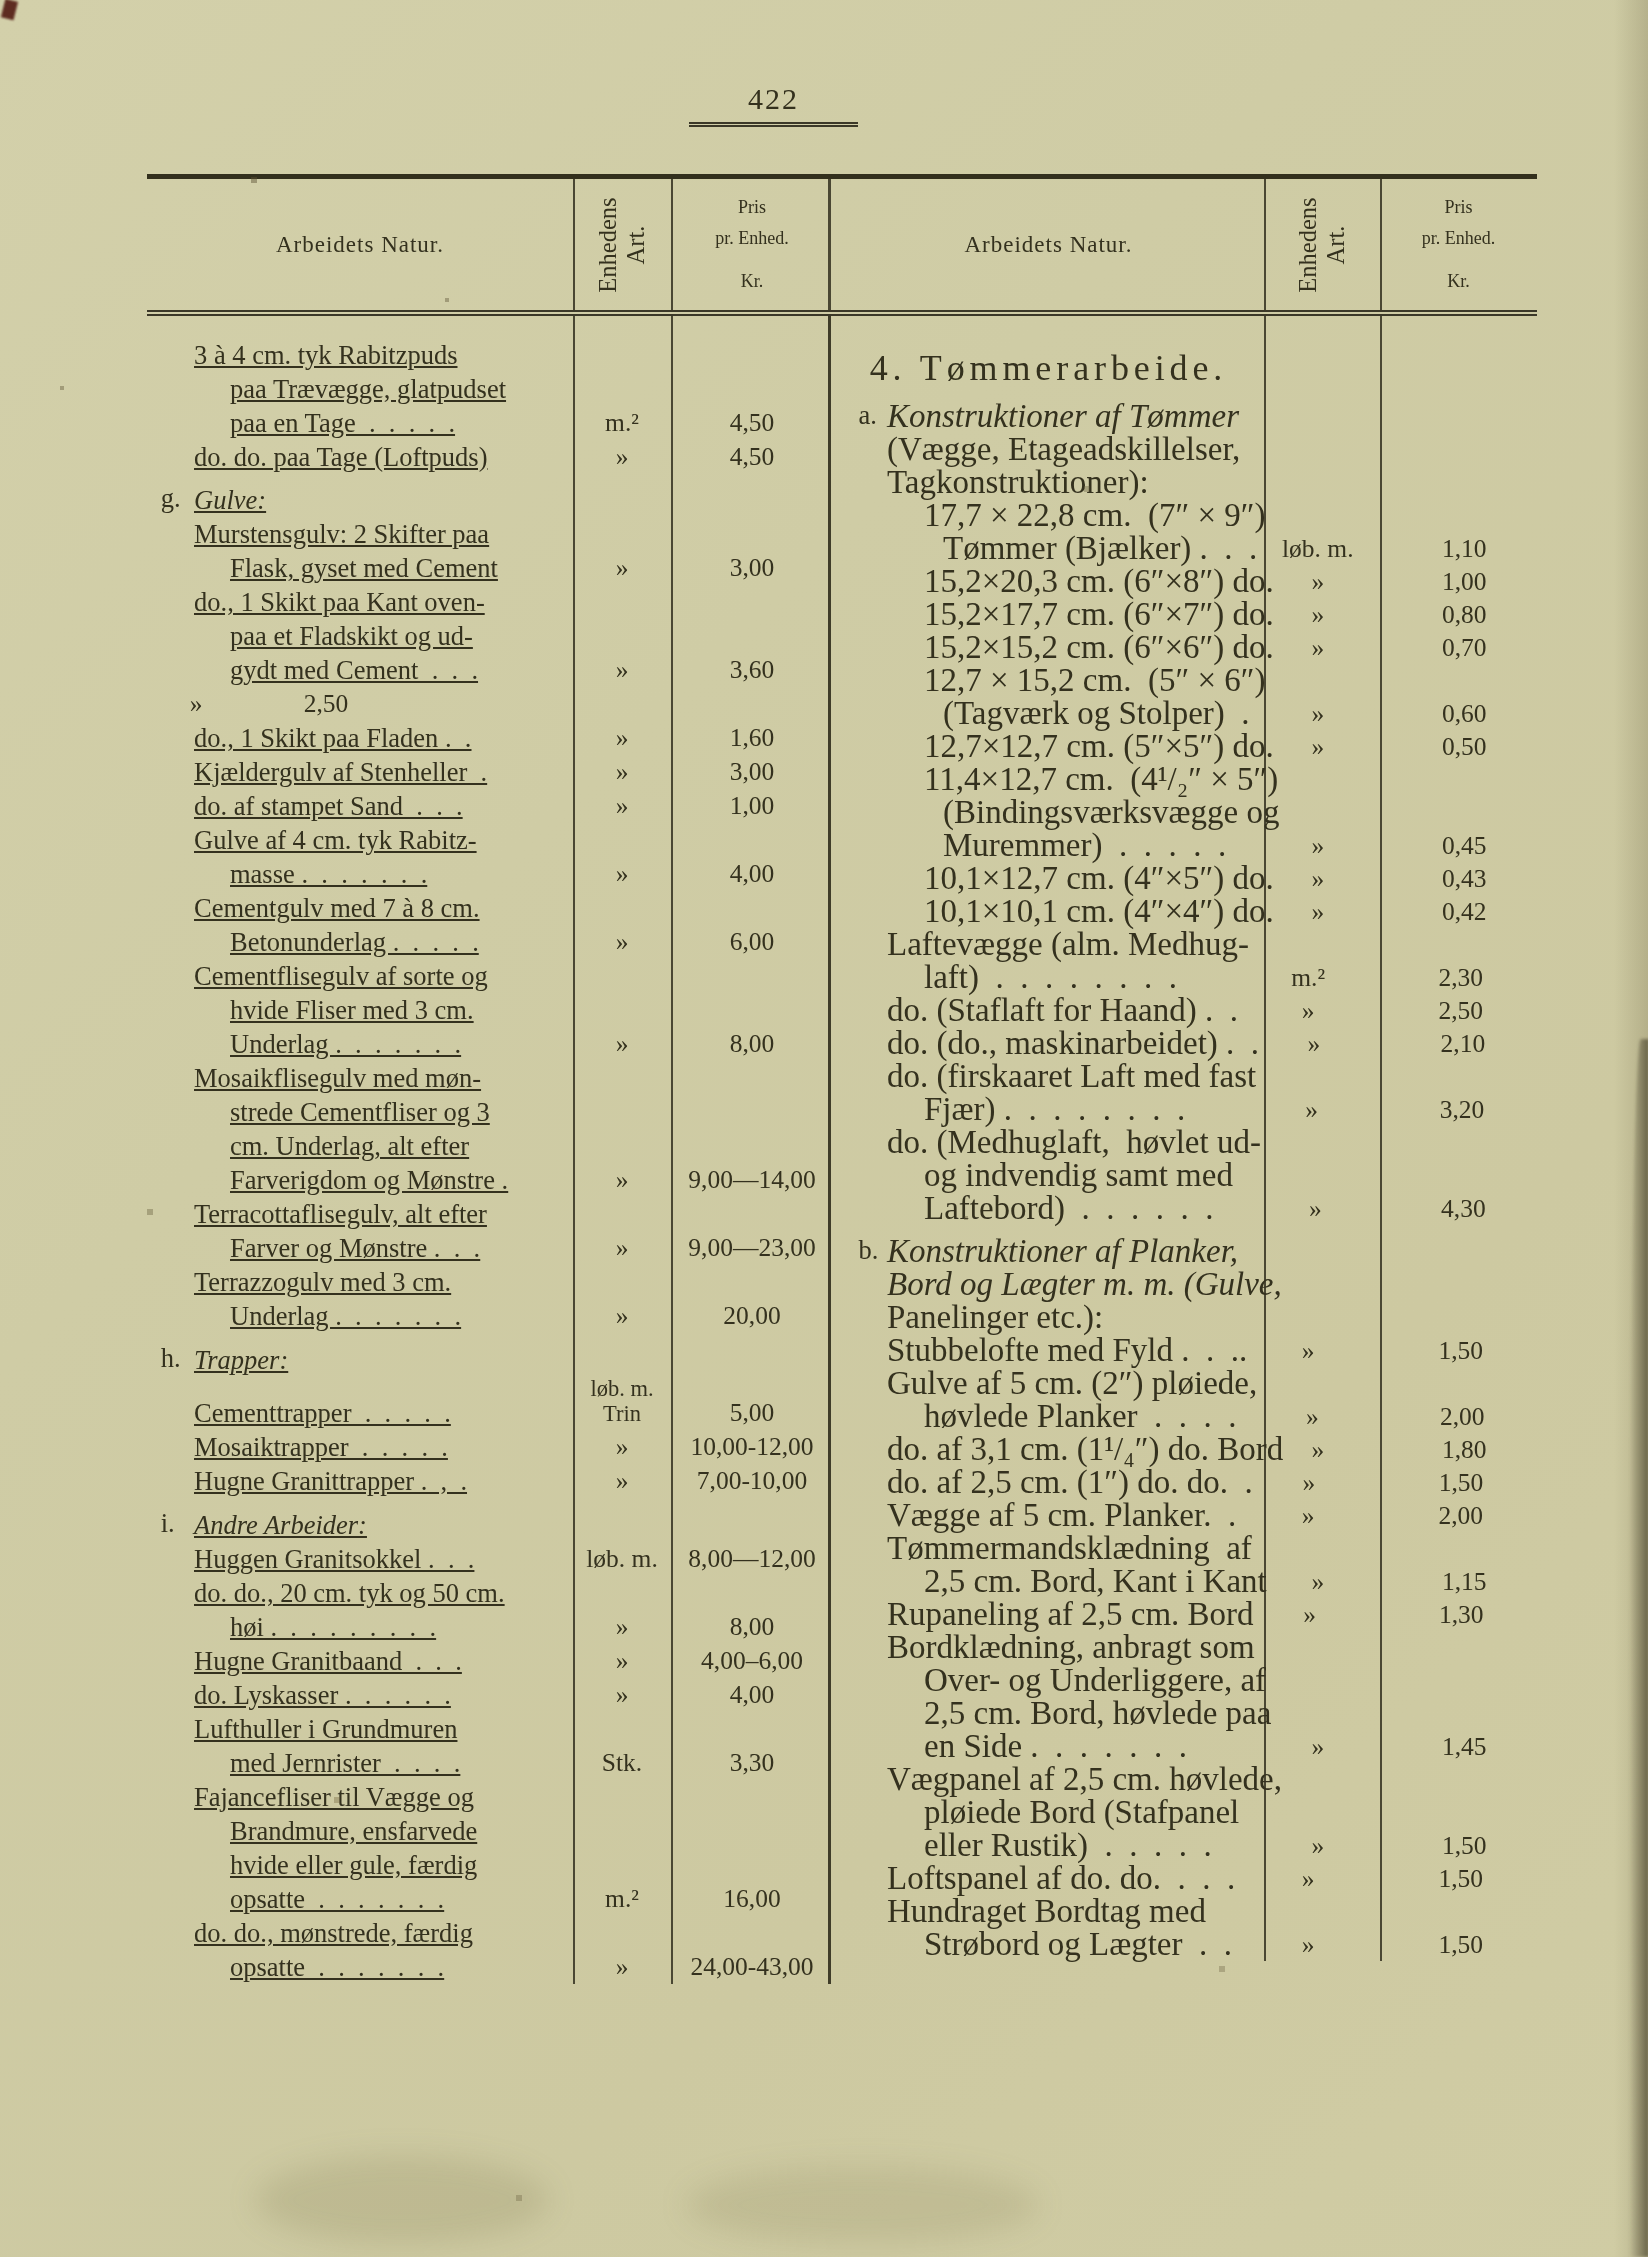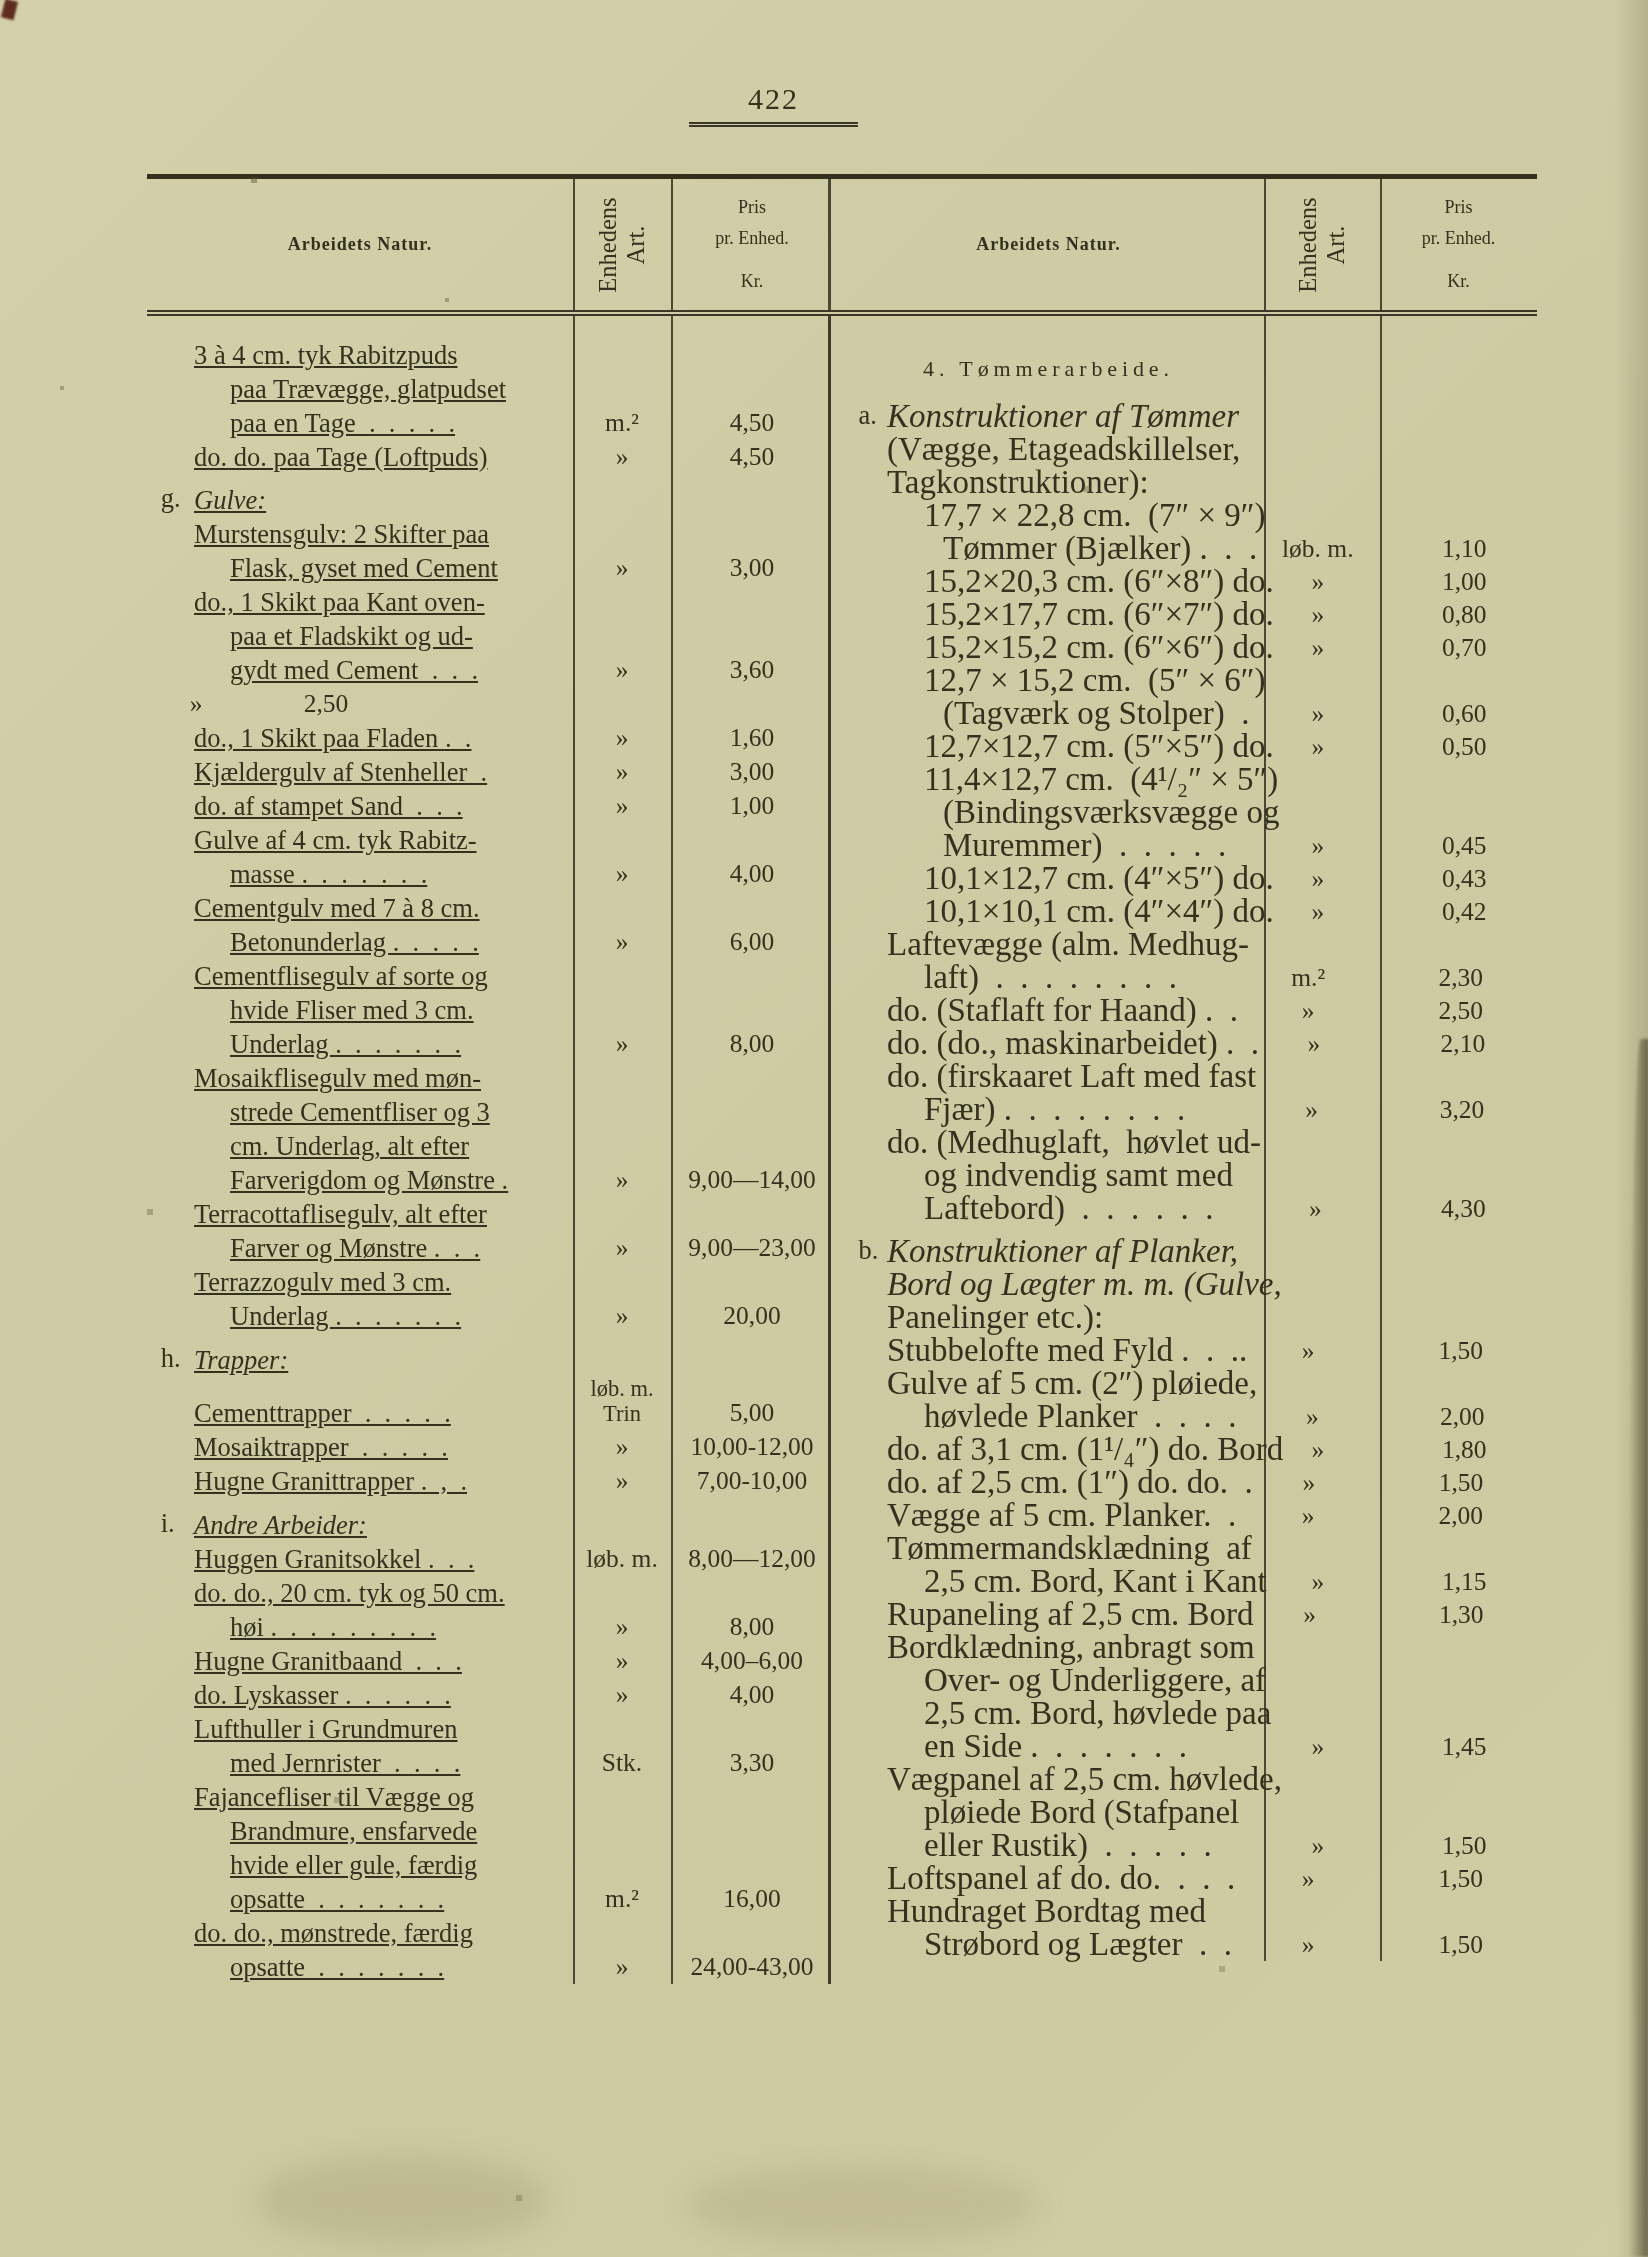--- a/index.html
+++ b/index.html
@@ -22,21 +22,21 @@
   
   .table{position:absolute;left:147px;top:174px;width:1390px;}
   .thead{
     position:relative;height:131px;
     border-top:5.9px solid #33301d;
     border-bottom:6.9px double #3b3828;
     display:flex;align-items:stretch;
   }
   .thead .vl,.half .vl{position:absolute;top:0;bottom:0;width:2px;background:#4a4733;}
   .th{display:flex;align-items:center;justify-content:center;text-align:center;}
-  .th.nature{font-size:18px;letter-spacing:1px;font-weight:bold;}
+  .th.nature{font-size:23px;letter-spacing:1px;}
   .th.unitcol{position:relative;}
   .rot{
     position:absolute;left:50%;top:50%;
     transform:translate(-50%,-50%) rotate(-90deg);
     width:147px;text-align:center;font-size:24.5px;line-height:28px;white-space:nowrap;
   }
   .th.pricecol{flex-direction:column;justify-content:center;font-size:18px;line-height:31px;}
   .th.pricecol .kr{margin-top:11.8px;}
   
   .tbody{display:flex;align-items:flex-start;}
@@ -65,21 +65,21 @@
   .half.r .l0{padding-left:54px;}
   .half.r .l1{padding-left:91px;}
   .half.r .l2{padding-left:110px;}
   .it{font-style:italic;}
   .unit,.price{text-align:center;font-size:25.5px;}
   .half.l .unit,.half.l .price{line-height:34px;}
   .half.r .unit,.half.r .price{line-height:33px;}
   .unit.two div{font-size:22.5px;line-height:24.5px;}
   .unit.two{padding-bottom:3.9px;}
   .rtitle{
-    width:431px;text-align:center;font-size:22px;letter-spacing:4.9px;
+    width:431px;text-align:center;font-size:36px;letter-spacing:4.9px;
     margin:13.7px 0 13.7px 0;line-height:35px;
   }
   
   .mark{position:absolute;left:2.9px;top:0px;width:12.7px;height:18.6px;background:#4a100a;
         transform:rotate(14deg);filter:blur(1px);opacity:.85;}
   .specks{position:absolute;left:0;top:0;width:2px;height:2px;background:transparent;
     box-shadow:253px 179px 0 2px rgba(90,80,50,.45),
                149px 1211px 0 2px rgba(90,80,50,.35),
                446px 299px 0 1px rgba(90,80,50,.4),
                1086px 488px 0 2px rgba(95,85,55,.35),

